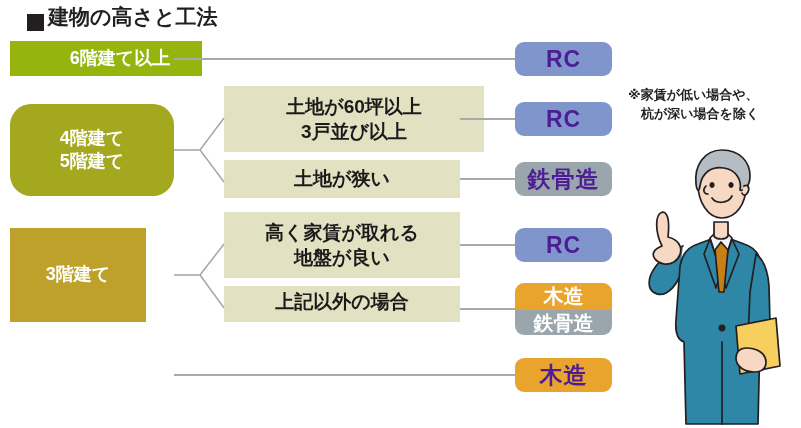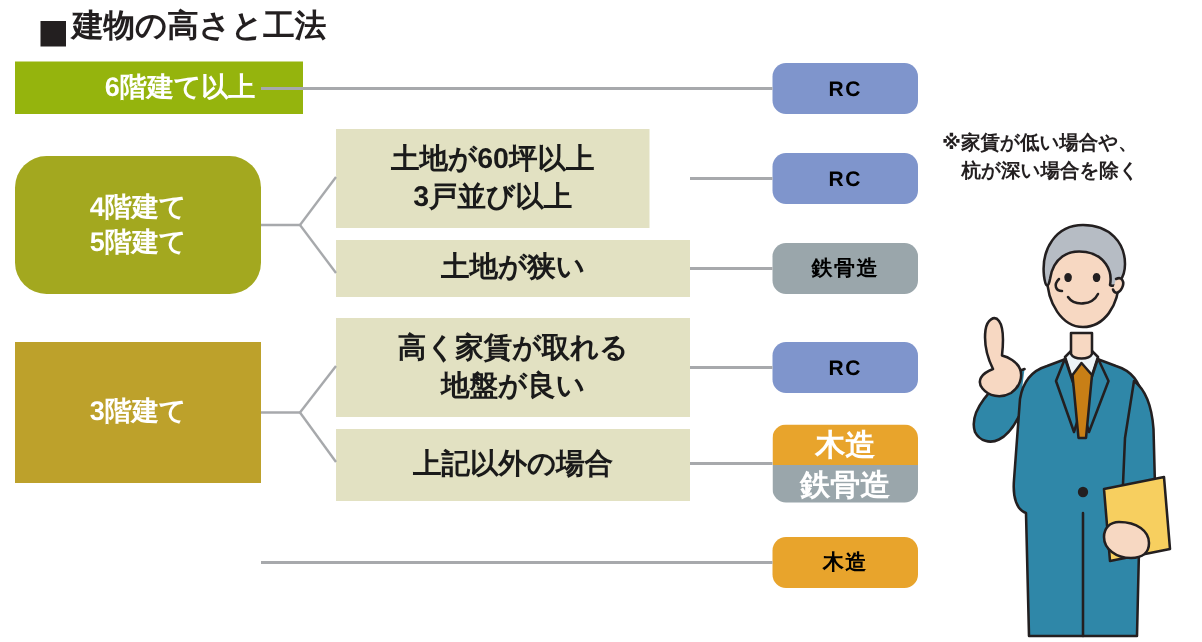--- a/index.html
+++ b/index.html
@@ -69,22 +69,22 @@
     white-space: pre-line;
   }
 
   
   .pill {
     position: absolute;
     display: flex;
     align-items: center;
     justify-content: center;
     border-radius: 9px;
-    color: #000000;
-    font-size: 14px;
+    color: #4c1d95;
+    font-size: 23px;
     font-weight: 700;
     letter-spacing: 1px;
   }
   .pill.rc { background: #7f95cc; }
   .pill.steel { background: #9aa6ab; }
   .pill.wood { background: #e8a42c; }
 
   .pill-stack {
     position: absolute;
     border-radius: 9px;
@@ -150,32 +150,32 @@
   <div id="title-row">
     <span id="title-marker"></span>
     <span id="title-text">建物の高さと工法</span>
   </div>
 
   <div class="level-box" style="left:10px; top:41px; width:164px; height:35px; background:#95b40d;padding-left:28px;">6階建て以上</div>
 
   <div class="level-box" style="left:10px; top:104px; width:164px; height:92px; background:#a3a81f;border-radius:21px;">4階建て
 5階建て</div>
 
-  <div class="level-box" style="left:10px; top:228px; width:164px; height:94px; background:#bda12b;">3階建て</div>
-
-
-  <div class="cond-box" style="left:224px; top:86px; width:209px; height:66px;">土地が60坪以上
+  <div class="level-box" style="left:10px; top:228px; width:136px; height:94px; background:#bda12b;">3階建て</div>
+
+
+  <div class="cond-box" style="left:224px; top:86px; width:260px; height:66px;">土地が60坪以上
 3戸並び以上</div>
 
   <div class="cond-box" style="left:224px; top:160px; width:236px; height:38px;">土地が狭い</div>
 
   <div class="cond-box" style="left:224px; top:212px; width:236px; height:66px;">高く家賃が取れる
 地盤が良い</div>
 
-  <div class="cond-box" style="left:224px; top:286px; width:236px; height:48px;">上記以外の場合</div>
+  <div class="cond-box" style="left:224px; top:286px; width:236px; height:36px;font-family:Liberation Mono, monospace;">上記以外の場合</div>
 
   <div class="pill rc" style="left:515px; top:42px; width:97px; height:34px;">RC</div>
 
   <div class="pill rc" style="left:515px; top:102px; width:97px; height:34px;">RC</div>
 
   <div class="pill steel" style="left:515px; top:162px; width:97px; height:34px;">鉄骨造</div>
 
   <div class="pill rc" style="left:515px; top:228px; width:97px; height:34px;">RC</div>
 
   <div class="pill-stack" style="left:515px; top:283px; width:97px; height:52px;">

